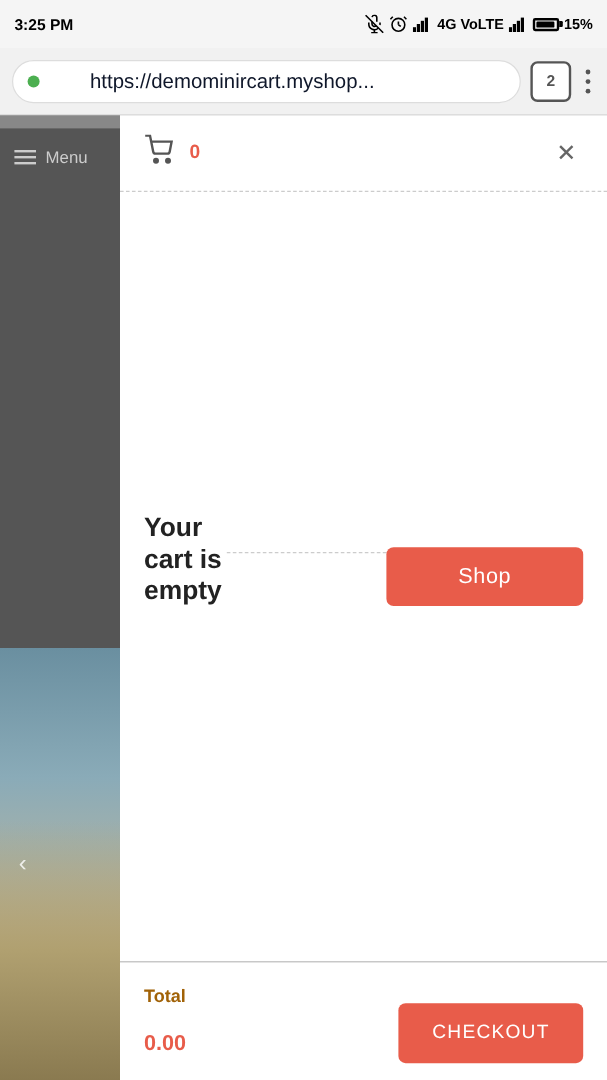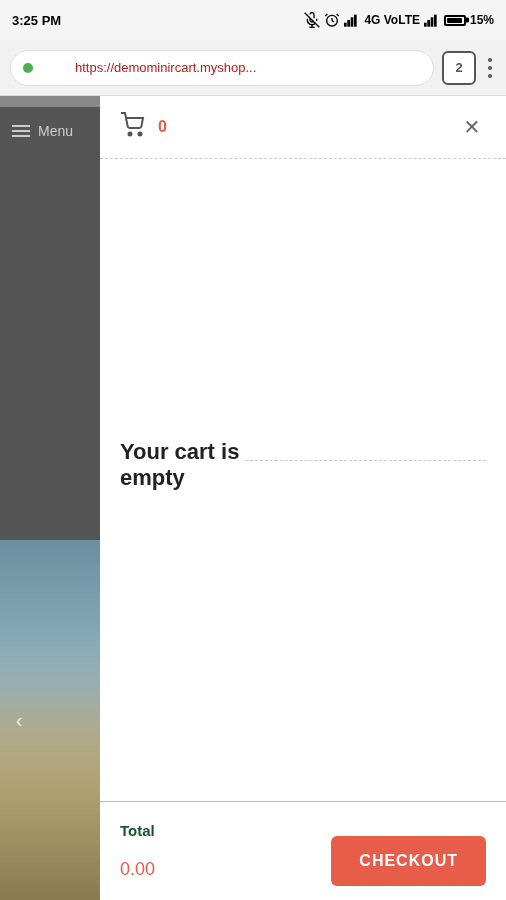--- a/index.html
+++ b/index.html
@@ -75,21 +75,21 @@
       color: #4caf50;
       overflow: hidden;
     }
     .green-dot {
       width: 10px;
       height: 10px;
       background: #4caf50;
       border-radius: 50%;
       flex-shrink: 0;
     }
-    .url-text { color: #b91c1c; font-size: 13px; white-space: nowrap; overflow: hidden; text-overflow: ellipsis; padding-left: 36px; }
+    .url-text { color: #0f172a; font-size: 17px; white-space: nowrap; overflow: hidden; text-overflow: ellipsis; padding-left: 36px; }
     .tab-btn {
       width: 34px;
       height: 34px;
       border: 2px solid #555;
       border-radius: 6px;
       display: flex;
       align-items: center;
       justify-content: center;
       font-size: 13px;
       font-weight: bold;
@@ -268,30 +268,30 @@
 
     
     .cart-footer {
       border-top: 1px solid #bbb;
       padding: 14px 20px;
       display: flex;
       align-items: center;
       justify-content: space-between;
     }
     .total-section {}
-    .total-label { font-size: 15px; color: #14532d; font-weight: 600; margin-bottom: 20px; }
-    .total-amount { font-size: 18px; color: #e85c4a; font-weight: 400; }
+    .total-label { font-size: 15px; color: #a16207; font-weight: 600; margin-bottom: 20px; }
+    .total-amount { font-size: 18px; color: #e85c4a; font-weight: 700; }
     .checkout-btn {
       background: #e85c4a;
       color: #fff;
       border: none;
       border-radius: 6px;
       padding: 16px 28px;
       font-size: 16px;
-      font-weight: bold;
+      font-weight: normal;
       cursor: pointer;
       letter-spacing: 1px;
       margin-top: 20px;
     }
   </style>
 </head>
 <body>
 
 <div class="status-bar">
   <div class="status-left">
@@ -378,20 +378,21 @@
       <span class="item-count">0</span>
     </div>
     <div class="close-btn">✕</div>
   </div>
 
   <div class="cart-body">
     <div>
       <p class="empty-cart-text">Your cart is empty</p>
     </div>
     <hr class="divider-dashed">
+    <button class="shop-btn">Shop</button>
   </div>
 
   <div class="cart-footer">
     <div class="total-section">
       <div class="total-label">Total</div>
       <div class="total-amount">0.00</div>
     </div>
     <button class="checkout-btn">CHECKOUT</button>
   </div>
 </div>

